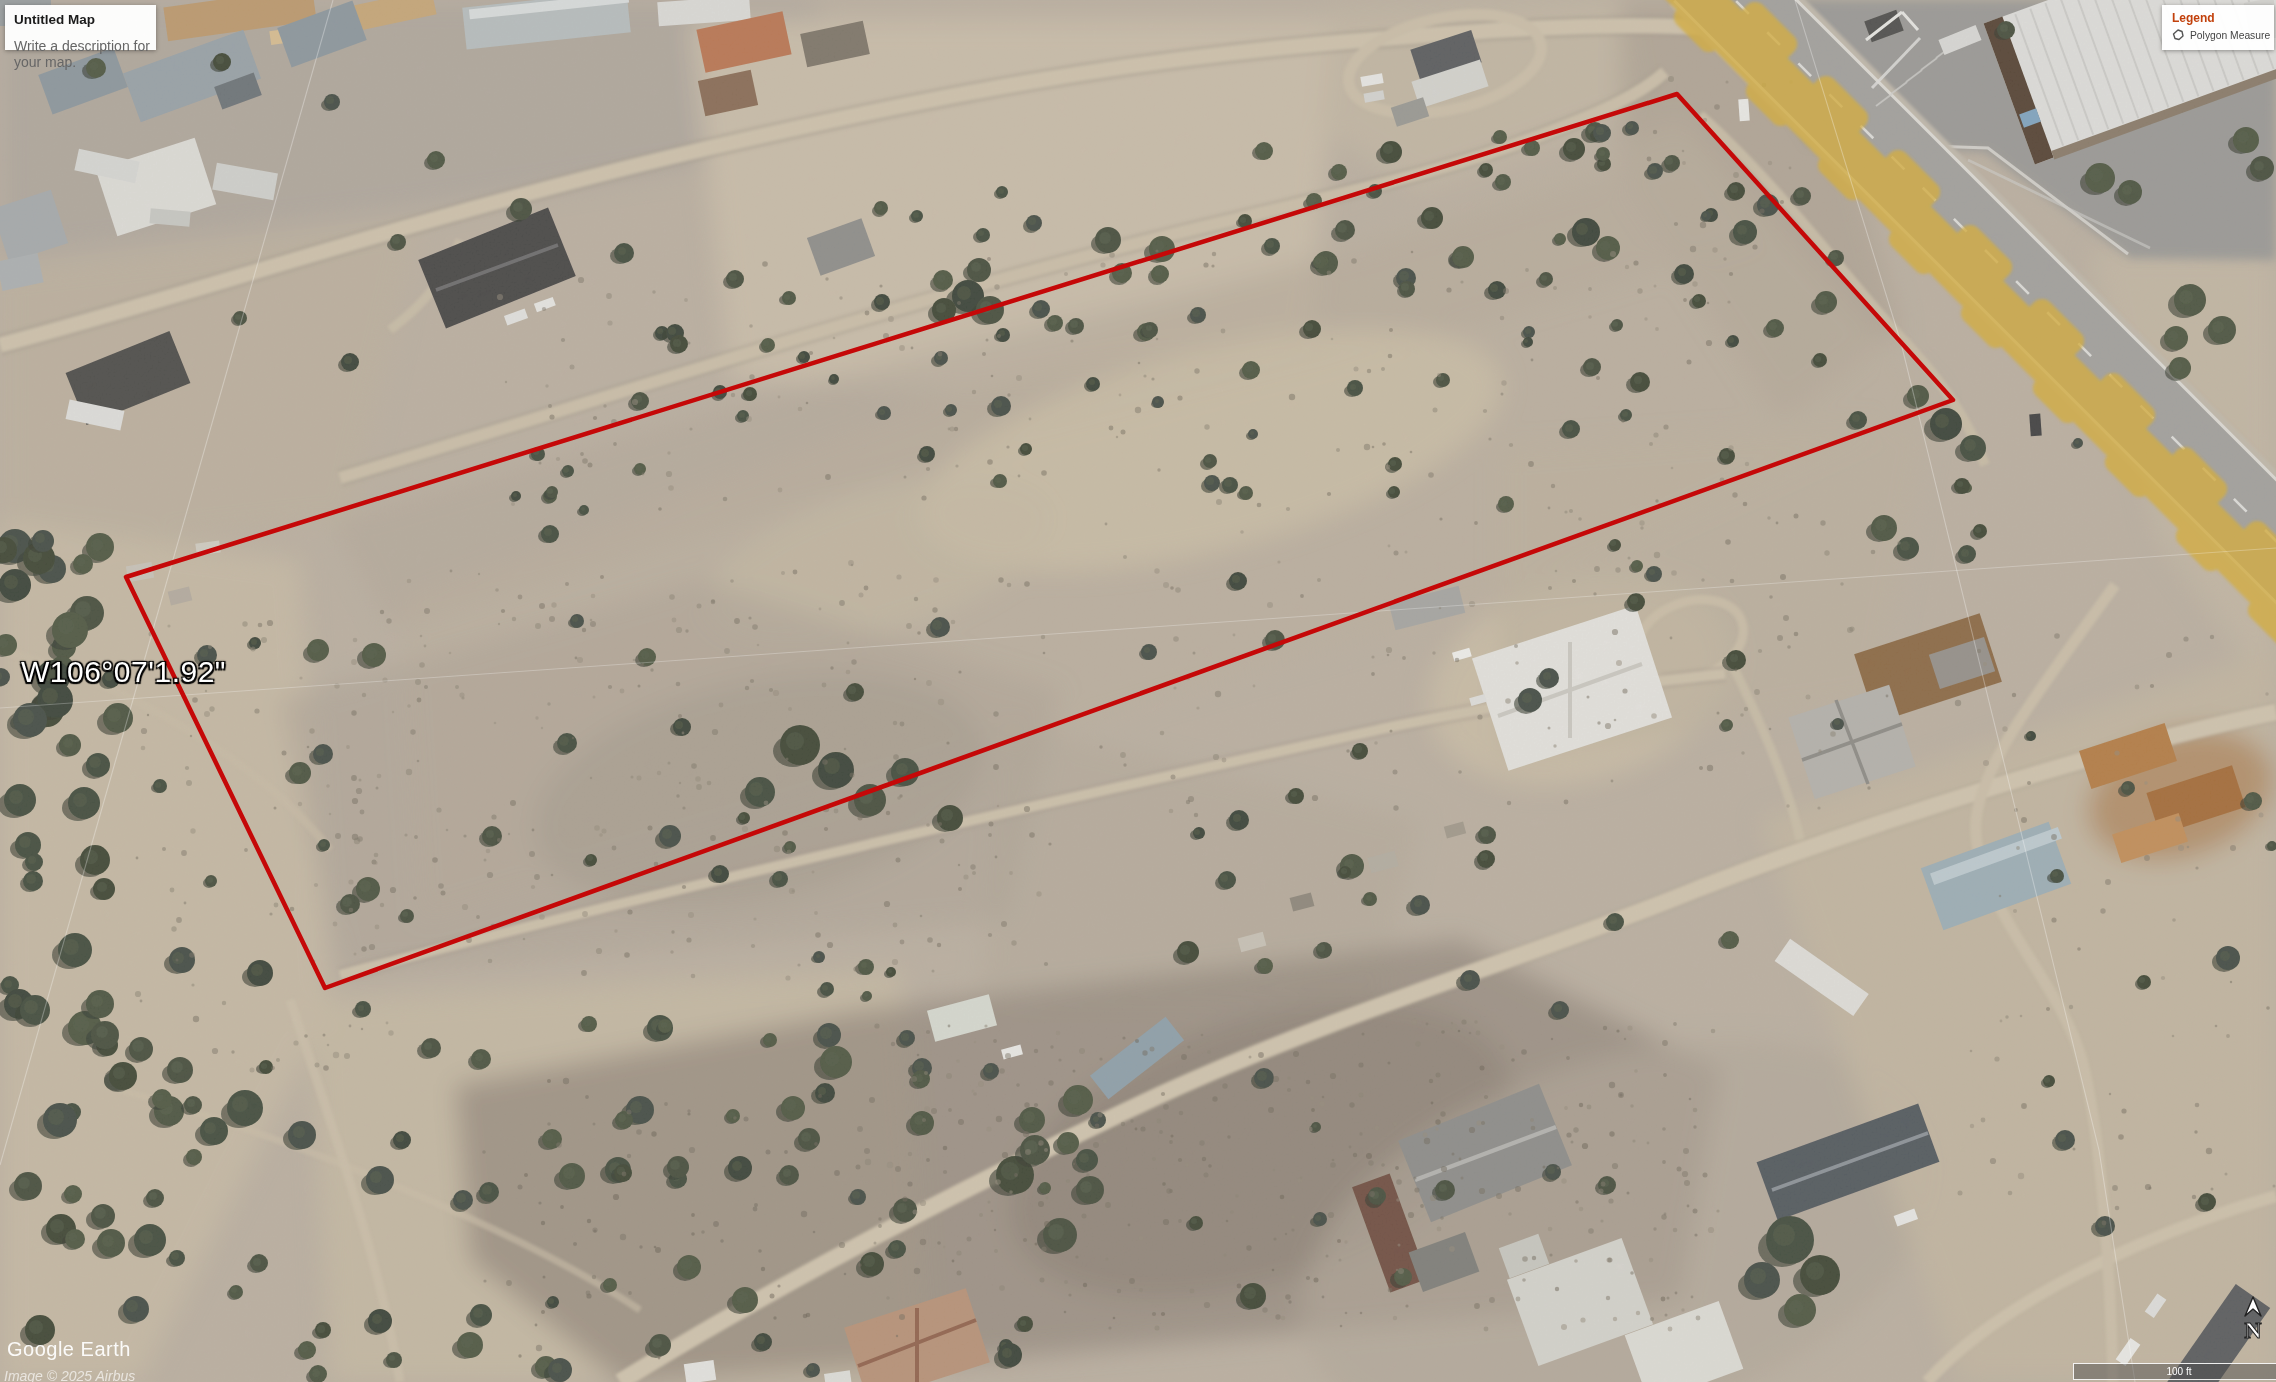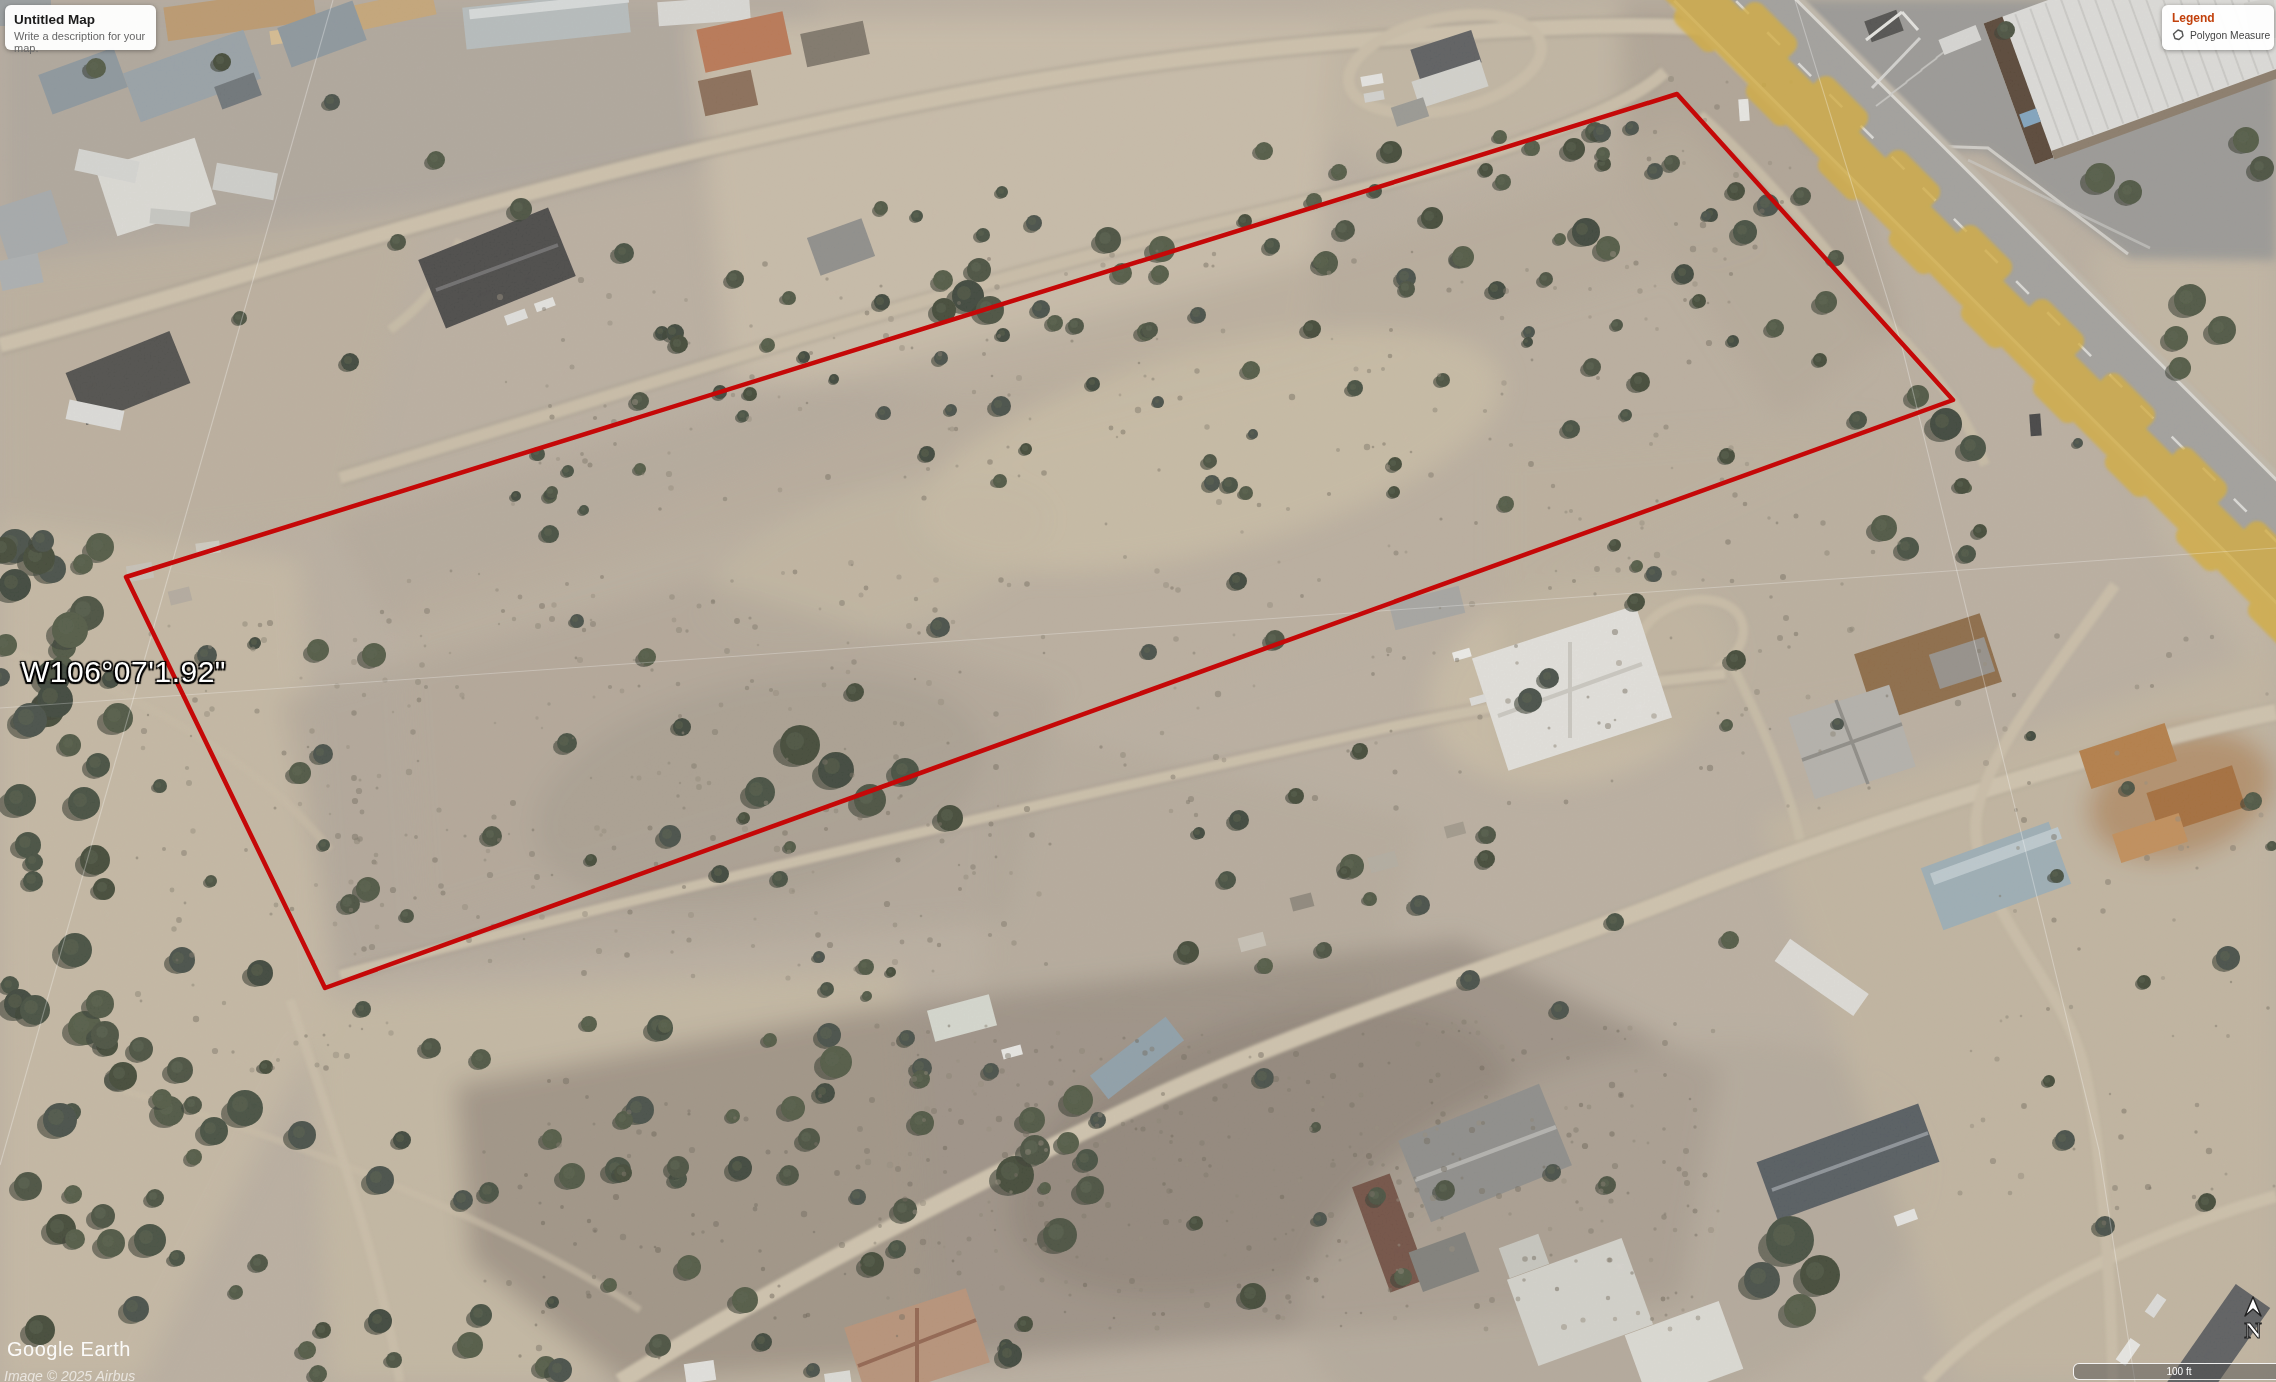--- a/index.html
+++ b/index.html
@@ -1,14 +1,14 @@
 <!DOCTYPE html>
 <html><head><meta charset="utf-8"><style>
 html,body{margin:0;padding:0;width:2276px;height:1382px;overflow:hidden;font-family:"Liberation Sans",sans-serif;background:#c1b5a6;}
-.abs{position:absolute;border-radius:6px;}
+.abs{position:absolute;}
 </style></head><body>
 <svg width="2276" height="1382" viewBox="0 0 2276 1382" style="position:absolute;left:0;top:0">
 <defs>
       <filter id="b14" x="-25%" y="-25%" width="150%" height="150%">
         <feGaussianBlur stdDeviation="12"></feGaussianBlur>
       </filter>
       <filter id="b6" x="-25%" y="-25%" width="150%" height="150%">
         <feGaussianBlur stdDeviation="5"></feGaussianBlur>
       </filter>
       <filter id="b2" x="-25%" y="-25%" width="150%" height="150%">
@@ -2553,21 +2553,21 @@
 
 <path d="M1795,0 L1901,343 L2099,1150 L2135,1382" fill="none" stroke="#ffffff" stroke-width="1.1" opacity="0.3"></path>
 
 <line x1="0" y1="708" x2="2276" y2="548" stroke="#ffffff" stroke-width="1" opacity="0.26"></line>
 
 <polygon points="1677,94 1953,400 325,988 126,577" fill="none" stroke="#c50808" stroke-width="4.5" stroke-linejoin="round"></polygon>
 </svg>
 
 <div class="abs" style="left:5px;top:5px;width:151px;height:45px;background:rgba(255,255,255,0.96);box-shadow:0 1px 4px rgba(0,0,0,0.35);">
 <div style="margin:7px 0 0 9px;font-size:13.5px;font-weight:bold;color:#1b1b1b;">Untitled Map</div>
-<div style="margin:3px 0 0 9px;font-size:11px;color:#666;">Write a description for your map.</div>
+<div style="margin:11px 0 0 9px;font-size:14px;color:#666;">Write a description for your map.</div>
 </div>
 
 <div class="abs" style="left:2162px;top:5px;width:112px;height:45px;background:rgba(255,255,255,0.96);box-shadow:0 1px 4px rgba(0,0,0,0.35);">
 <div style="margin:6px 0 0 10px;font-size:12px;font-weight:bold;color:#c2410c;">Legend</div>
 <div style="margin:3px 0 8px 9px;font-size:10.3px;color:#444;display:flex;align-items:center;"><svg width="15" height="14" style="margin-right:4px">
         <path d="M7,2 L11,3.5 L12,8 L8,11.5 L4,10.5 L2.5,6 Z" fill="#fff" stroke="#555" stroke-width="1.4" stroke-linejoin="round"></path>
       </svg>Polygon Measure</div>
 </div>
 
 <div class="abs" style="left:21px;top:655px;font-size:30px;letter-spacing:0.5px;color:#fff;text-shadow:-1.5px -1.5px 1px #000,1.5px -1.5px 1px #000,-1.5px 1.5px 1px #000,1.5px 1.5px 1px #000,0 0 3px #000;">W106°07'1.92"</div>

